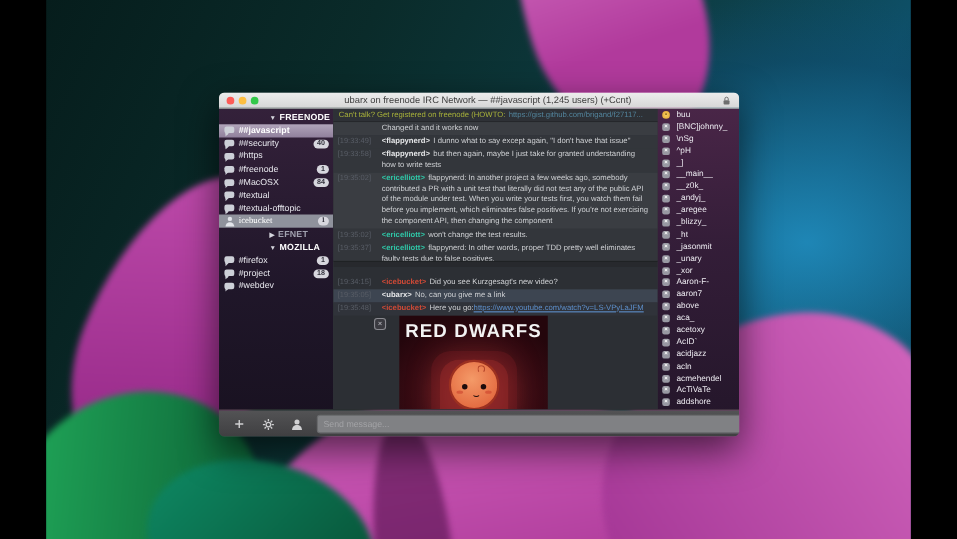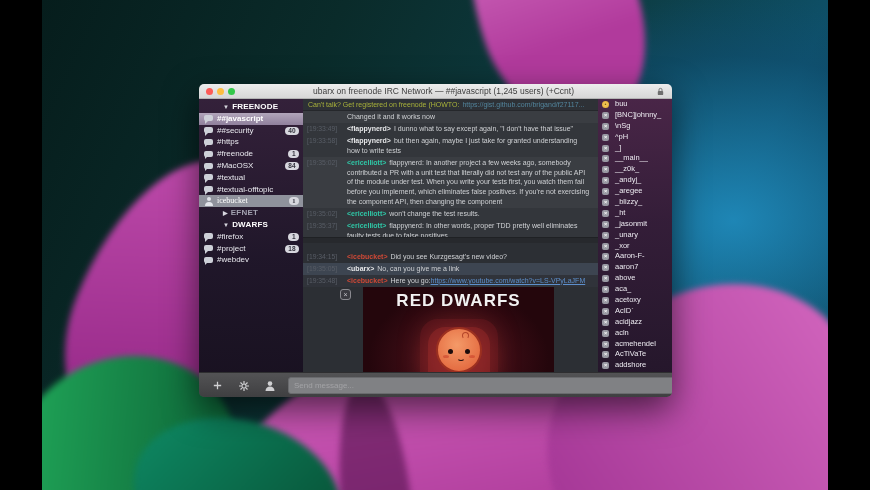--- a/index.html
+++ b/index.html
@@ -46,21 +46,21 @@
     text-align:center; font-size:8.5px; color:#3d3d3d; white-space:nowrap; overflow:hidden; }
   .lock { position:absolute; right:7px; top:3px; }
 
   .main { position:absolute; left:0; top:15px; width:473px; height:273px; background:#33363b; }
 
   
   .sidebar { position:absolute; left:0; top:0; width:104px; height:273px; overflow:hidden;
     background:linear-gradient(180deg, rgba(52,30,58,.88), rgba(30,20,40,.93) 60%, rgba(24,16,32,.95)); }
   .sb-row { height:11.8px; line-height:11.8px; font-size:8px; color:#e8e8ee; white-space:nowrap;
     overflow:hidden; padding-left:18px; position:relative; }
-  .sb-head { padding-left:24px; font-weight:bold; color:#fff; letter-spacing:.2px; }
+  .sb-head { padding-left:24px; font-weight:bold; color:#fff; letter-spacing:.2px;margin-left:22px; }
   .sb-head.dim { color:#a2a2b0; }
   .sb-head::before { content:"▼"; font-size:6px; margin-right:3px; color:#d6d6de; }
   .sb-head.closed::before { content:"▶"; }
   .sb-sel { background:linear-gradient(#b1a5ba,#90809c); color:#fff; font-weight:bold; }
   .sb-gray { background:#8f929c; color:#fff;font-family:Liberation Serif, serif; }
   .ch-icon { position:absolute; left:5px; top:2.6px; width:9px; height:6px;
     background:#cdd0d8; border-radius:2px; }
   .ch-icon::after { content:""; position:absolute; left:1px; bottom:-2.5px;
     border:2px solid transparent; border-top-color:#cdd0d8; border-left-color:#cdd0d8; }
   .q-icon { position:absolute; left:5px; top:1.5px; width:9px; height:9px; }
@@ -87,21 +87,21 @@
   .section-gap { height:6px; background:#27292d; border-top:1px solid #1f2124; }
   .pmlog { position:relative; height:129px; background:#2c2f34; padding-top:8px; }
   .pm-hl { background:#3d4551; }
   .pm-c { background:#30333a; }
   .link { color:#5d8fcb; text-decoration:underline; }
 
   .preview-close { position:absolute; left:37px; top:46px; width:11px; height:11px;
     border:1px solid #8a8a90; border-radius:3px; background:#3a3a40; color:#c2c2c8;
     font-size:7px; line-height:9px; text-align:center; cursor:pointer; }
   .preview-close::before { content:"×"; }
-  .thumb { position:absolute; left:60px; top:44px; width:191px; height:92px; overflow:hidden;
+  .thumb { position:absolute; left:60px; top:44px; width:135px; height:92px; overflow:hidden;
     background:radial-gradient(90px 70px at 50% 78%, #6b1a22, #3a0c14 55%, #24060c 100%); }
   .thumb-title { position:absolute; left:0; right:0; top:4px; text-align:center;
     font-size:17px; font-weight:bold; color:#f2f2f2; letter-spacing:1px; }
   .sun-glow { position:absolute; left:50%; top:66px; width:10px; height:10px; margin-left:-5px;
     border-radius:50%; box-shadow:0 0 0 26px rgba(170,50,45,.35), 0 0 0 34px rgba(130,30,35,.3),
     0 0 26px 30px rgba(200,70,55,.35); }
   .sun { position:absolute; left:50%; top:40px; width:46px; height:46px; margin-left:-23px;
     border-radius:50%; background:radial-gradient(circle at 45% 38%, #f49a68, #e56f44 70%, #d65a38);
     border:2px solid #9c3020; }
   .sun .eye { position:absolute; top:20px; width:5px; height:5px; border-radius:50%; background:#1c0c0c; }
@@ -173,21 +173,21 @@
         <div class="sb-row sb-head"><span>FREENODE</span></div>
         <div class="sb-row sb-sel"><span class="ch-icon"></span><span>##javascript</span></div>
         <div class="sb-row"><span class="ch-icon"></span><span class="badge">40</span><span>##security</span></div>
         <div class="sb-row"><span class="ch-icon"></span><span>#https</span></div>
         <div class="sb-row"><span class="ch-icon"></span><span class="badge">1</span><span>#freenode</span></div>
         <div class="sb-row"><span class="ch-icon"></span><span class="badge">84</span><span>#MacOSX</span></div>
         <div class="sb-row"><span class="ch-icon"></span><span>#textual</span></div>
         <div class="sb-row"><span class="ch-icon"></span><span>#textual-offtopic</span></div>
         <div class="sb-row sb-gray"><span class="q-icon"></span><span class="badge">1</span><span>icebucket</span></div>
         <div class="sb-row sb-head dim closed"><span>EFNET</span></div>
-        <div class="sb-row sb-head"><span>DWARFS</span></div>
+        <div class="sb-row sb-head"><span>MOZILLA</span></div>
         <div class="sb-row"><span class="ch-icon"></span><span class="badge">1</span><span>#firefox</span></div>
         <div class="sb-row"><span class="ch-icon"></span><span class="badge">18</span><span>#project</span></div>
         <div class="sb-row"><span class="ch-icon"></span><span>#webdev</span></div>
       </div>
 
       <div class="chatcol">
         <div class="topicbar">
           <span>Can't talk? Get registered on freenode (HOWTO:</span><span class="tlink">https://gist.github.com/brigand/f27117...</span>
         </div>
 

